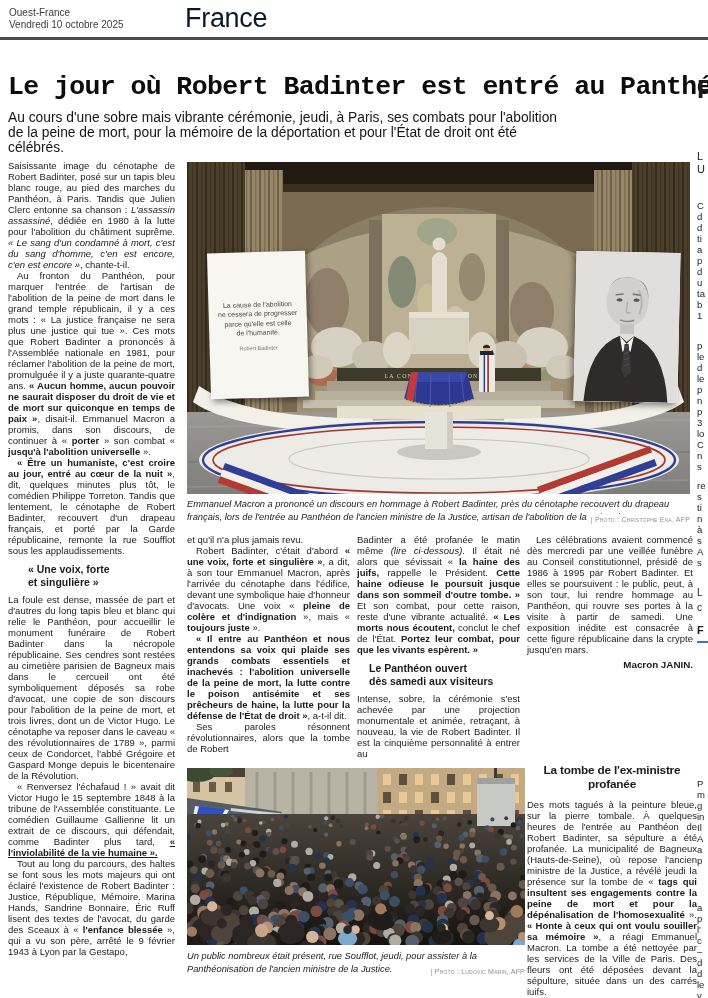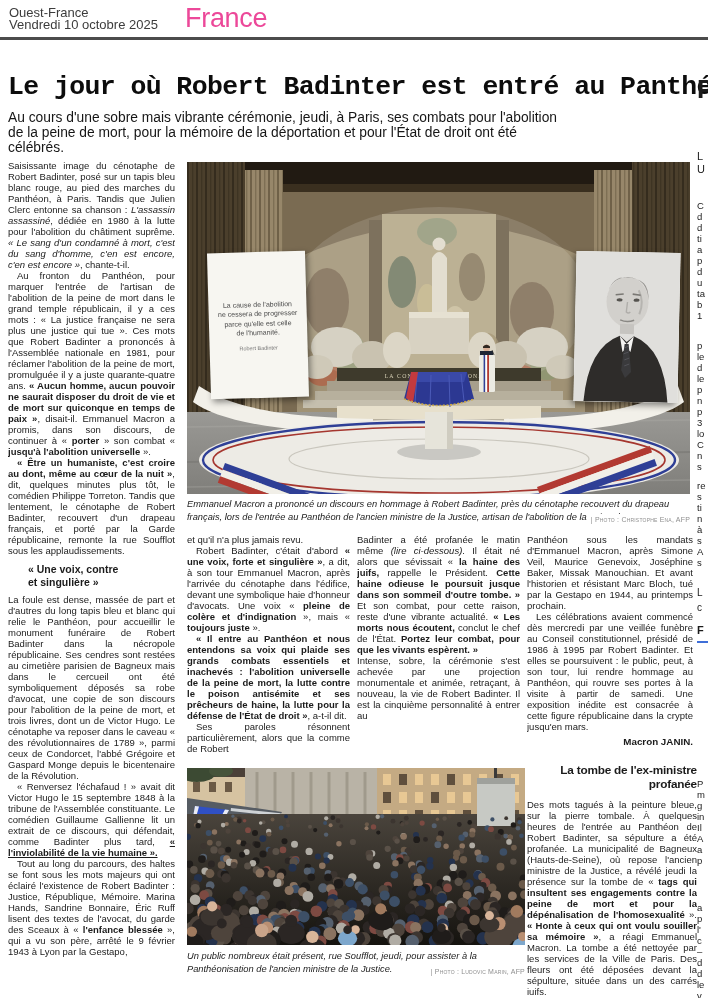--- a/index.html
+++ b/index.html
@@ -1,37 +1,37 @@
 <!DOCTYPE html>
 <html lang="fr"><head>
 <meta charset="utf-8">
 <style>
   html,body{margin:0;padding:0;}
   body{
     width:708px;height:998px;position:relative;overflow:hidden;
     background:#ffffff;font-family:"Liberation Sans",sans-serif;color:#1b1b1b;
   }
   
-  .kicker{position:absolute;left:9px;top:7px;font-size:13px;line-height:12px;color:#3c3c3c;}
-  .section-title{position:absolute;left:185px;top:3px;font-size:27px;letter-spacing:-0.3px;color:#ec4899;}
+  .kicker{position:absolute;left:9px;top:7px;font-size:10px;line-height:12px;color:#3c3c3c;}
+  .section-title{position:absolute;left:185px;top:3px;font-size:27px;letter-spacing:-0.3px;color:#0f172a;}
   .header-rule{position:absolute;left:0px;top:37px;width:708px;height:2.5px;background:#4c4c4c;}
   
   .headline{position:absolute;left:8px;top:72px;width:688px;font-size:26.5px;font-weight:bold;
     letter-spacing:-0.6px;color:#0c0c0c;white-space:nowrap;}
   .standfirst{position:absolute;left:8px;top:110px;width:552px;font-size:13.8px;line-height:15px;color:#161616;}
   
   .col{position:absolute;text-align:justify;font-size:9.5px;line-height:11px;color:#1b1b1b;overflow:hidden;}
   .col p{margin:0;text-indent:9px;}
   .col p.noind{text-indent:0;}
   .subhead{font-weight:bold;font-size:10.5px;line-height:12.5px;margin:7px 0 6px 0;
     padding-left:20px;white-space:pre-line;text-align:left;text-indent:0;}
   .subhead.sm{padding-left:12px;}
   .byline{text-align:right;font-weight:bold;font-size:9.8px;margin-top:4px;}
   .subarticle{position:absolute;left:527px;top:763px;width:170px;height:232px;overflow:hidden;}
-  .subarticle-title{font-weight:bold;font-size:11.8px;letter-spacing:-0.2px;margin:0 0 8px 0;text-align:right;}
+  .subarticle-title{font-weight:bold;font-size:11.8px;letter-spacing:-0.2px;margin:0 0 8px 0;text-align:center;}
   .subarticle-body{text-align:justify;font-size:9.5px;line-height:11px;}
   
   .photo{position:absolute;overflow:hidden;background:#555;}
   #photo-main{left:187px;top:162px;width:503px;height:332px;}
   #photo-crowd{left:187px;top:768px;width:338px;height:177px;}
   .caption{position:absolute;font-style:italic;font-size:9.3px;line-height:12.5px;color:#1c1c1c;text-align:left;}
   #caption-main{left:187px;top:498px;width:503px;height:30px;}
   #caption-crowd{left:187px;top:950px;width:338px;height:30px;}
   .credit{position:absolute;right:0;bottom:2px;font-style:normal;font-variant:small-caps;
     font-size:7px;color:#8f8f8f;letter-spacing:0.2px;background:#fff;padding-left:4px;}
@@ -65,22 +65,22 @@
 </div>
 <div class="section-title">France</div>
 <div class="header-rule"></div>
 
 <h1 class="headline" style="margin:0;font-family:Liberation Mono, monospace;">Le jour où Robert Badinter est entré au Panthéon</h1>
 <div class="standfirst">Au cours d'une sobre mais vibrante cérémonie, jeudi, à Paris, ses combats pour l'abolition de la peine de mort, pour la mémoire de la déportation et pour l'État de droit ont été célébrés.</div>
 
 <div class="col" style="left:8px;top:160px;width:167px;height:802px;">
   <p class="noind"><span>Saisissante image du cénotaphe de Robert Badinter, posé sur un tapis bleu blanc rouge, au pied des marches du Panthéon, à Paris. Tandis que Julien Clerc entonne sa chanson : </span><span style="font-style: italic;">L'assassin assassiné</span><span>, dédiée en 1980 à la lutte pour l'abolition du châtiment suprême. </span><span style="font-style: italic;">« Le sang d'un condamné à mort, c'est du sang d'homme, c'en est encore, c'en est encore »</span><span>, chante-t-il.</span></p>
   <p><span>Au fronton du Panthéon, pour marquer l'entrée de l'artisan de l'abolition de la peine de mort dans le grand temple républicain, il y a ces mots : « La justice française ne sera plus une justice qui tue ». Ces mots que Robert Badinter a prononcés à l'Assemblée nationale en 1981, pour réclamer l'abolition de la peine de mort, promulguée il y a juste quarante-quatre ans. </span><span style="font-weight: bold;">« Aucun homme, aucun pouvoir ne saurait disposer du droit de vie et de mort sur quiconque en temps de paix »</span><span>, disait-il. Emmanuel Macron a promis, dans son discours, de continuer à « </span><span style="font-weight: bold;">porter</span><span> » son combat « </span><span style="font-weight: bold;">jusqu'à l'abolition universelle</span><span> ».</span></p>
-  <p><span style="font-weight: bold;">« Être un humaniste, c'est croire au dont, même au cœur de la nuit »</span><span>, dit, quelques minutes plus tôt, le comédien Philippe Torreton. Tandis que lentement, le cénotaphe de Robert Badinter, recouvert d'un drapeau français, et porté par la Garde républicaine, remonte la rue Soufflot sous les applaudissements.</span></p>
-  <div class="subhead">« Une voix, contre
+  <p><span style="font-weight: bold;">« Être un humaniste, c'est croire au jour, entré au cœur de la nuit »</span><span>, dit, quelques minutes plus tôt, le comédien Philippe Torreton. Tandis que lentement, le cénotaphe de Robert Badinter, recouvert d'un drapeau français, et porté par la Garde républicaine, remonte la rue Soufflot sous les applaudissements.</span></p>
+  <div class="subhead">« Une voix, forte
 et singulière »</div>
   <p class="noind"><span>La foule est dense, massée de part et d'autres du long tapis bleu et blanc qui relie le Panthéon, pour accueillir le monument funéraire de Robert Badinter dans la nécropole républicaine. Ses cendres sont restées au cimetière parisien de Bagneux mais dans le cercueil ont été symboliquement déposés sa robe d'avocat, une copie de son discours pour l'abolition de la peine de mort, et trois livres, dont un de Victor Hugo. Le cénotaphe va reposer dans le caveau « des révolutionnaires de 1789 », parmi ceux de Condorcet, l'abbé Grégoire et Gaspard Monge depuis le bicentenaire de la Révolution.</span></p>
   <p><span style="font-weight: normal;">« Renversez l'échafaud ! »</span><span> avait dit Victor Hugo le 15 septembre 1848 à la tribune de l'Assemblée constituante. Le comédien Guillaume Gallienne lit un extrait de ce discours, qui défendait, comme Badinter plus tard, </span><span style="font-weight: bold; text-decoration: underline;">« l'inviolabilité de la vie humaine ».</span></p>
   <p><span>Tout au long du parcours, des haltes se font sous les mots majeurs qui ont éclairé l'existence de Robert Badinter : Justice, République, Mémoire. Marina Hands, Sandrine Bonnaire, Éric Ruff lisent des textes de l'avocat, du garde des Sceaux à « </span><span style="font-weight: bold;">l'enfance blessée</span><span> », qui a vu son père, arrêté le 9 février 1943 à Lyon par la Gestapo,</span></p>
 </div>
 
 <div class="photo" id="photo-main">
   <svg width="503" height="332" viewBox="0 0 503 332">
     <defs>
       <pattern id="flute" width="9" height="12" patternUnits="userSpaceOnUse">
@@ -231,30 +231,31 @@
 
 <div class="caption" id="caption-main">
   <span>Emmanuel Macron a prononcé un discours en hommage à Robert Badinter, près du cénotaphe recouvert du drapeau français, lors de l'entrée au Panthéon de l'ancien ministre de la Justice, artisan de l'abolition de la peine de mort.</span>
   <span class="credit">| Photo : Christophe Ena, AFP</span>
 </div>
 
 <div class="col" style="left:187px;top:534px;width:163px;height:224px;">
   <p class="noind"><span>et qu'il n'a plus jamais revu.</span></p>
   <p><span>Robert Badinter, c'était d'abord </span><span style="font-weight: bold;">« une voix, forte et singulière »</span><span>, a dit, à son tour Emmanuel Macron, après l'arrivée du cénotaphe dans l'édifice, devant une symbolique haie d'honneur d'avocats. Une voix « </span><span style="font-weight: bold;">pleine de colère et d'indignation</span><span> », mais « </span><span style="font-weight: bold;">toujours juste</span><span> ».</span></p>
   <p><span style="font-weight: bold;">« Il entre au Panthéon et nous entendons sa voix qui plaide ses grands combats essentiels et inachevés : l'abolition universelle de la peine de mort, la lutte contre le poison antisémite et ses prêcheurs de haine, la lutte pour la défense de l'État de droit »</span><span>, a-t-il dit.</span></p>
-  <p><span>Ses paroles résonnent particulièrement, alors que la comme de Robert</span></p>
+  <p><span>Ses paroles résonnent révolutionnaires, alors que la tombe de Robert</span></p>
 </div>
 
 <div class="col" style="left:357px;top:534px;width:163px;height:224px;">
   <p class="noind"><span>Badinter a été profanée le matin même </span><span style="font-style: italic;">(lire ci-dessous)</span><span>. Il était né alors que sévissait « </span><span style="font-weight: bold;">la haine des juifs,</span><span> rappelle le Président. </span><span style="font-weight: bold;">Cette haine odieuse le poursuit jusque dans son sommeil d'outre tombe. »</span><span> Et son combat, pour cette raison, reste d'une vibrante actualité. </span><span style="font-weight: bold;">« Les morts nous écoutent,</span><span> conclut le chef de l'État. </span><span style="font-weight: bold;">Portez leur combat, pour que les vivants espèrent. »</span></p>
+  <div class="subhead sm">Le Panthéon ouvert
+dès samedi aux visiteurs</div>
   <p class="noind"><span>Intense, sobre, la cérémonie s'est achevée par une projection monumentale et animée, retraçant, à nouveau, la vie de Robert Badinter. Il est la cinquième personnalité à entrer au</span></p>
 </div>
 
 <div class="col" style="left:527px;top:534px;width:166px;height:226px;">
-  <p class="noind"><span>Panthéon sous les mandats d'Emmanuel Macron, après Simone Veil, Maurice Genevoix, Joséphine Baker, Missak Manouchian. Et avant l'historien et résistant Marc Bloch, tué par la Gestapo en 1944, au printemps prochain.</span></p>
   <p><span>Les célébrations avaient commencé dès mercredi par une veillée funèbre au Conseil constitutionnel, présidé de 1986 à 1995 par Robert Badinter. Et elles se poursuivent : le public, peut, à son tour, lui rendre hommage au Panthéon, qui rouvre ses portes à la visite à partir de samedi. Une exposition inédite est consacrée à cette figure républicaine dans la crypte jusqu'en mars.</span></p>
   <div class="byline">Macron JANIN.</div>
 </div>
 
 <div class="subarticle">
   <div class="subarticle-title">La tombe de l'ex-ministre profanée</div>
   <div class="subarticle-body"><span>Des mots tagués à la peinture bleue, sur la pierre tombale. À quelques heures de l'entrée au Panthéon de Robert Badinter, sa sépulture a été profanée. La municipalité de Bagneux (Hauts-de-Seine), où repose l'ancien ministre de la Justice, a révélé jeudi la présence sur la tombe de « </span><span style="font-weight: bold;">tags qui insultent ses engagements contre la peine de mort et pour la dépénalisation de l'homosexualité</span><span> ». </span><span style="font-weight: bold;">« Honte à ceux qui ont voulu souiller sa mémoire »</span><span>, a réagi Emmanuel Macron. La tombe a été nettoyée par les services de la Ville de Paris. Des fleurs ont été déposées devant la sépulture, située dans un des carrés juifs.</span></div>
 </div>
 
 <div class="photo" id="photo-crowd">

